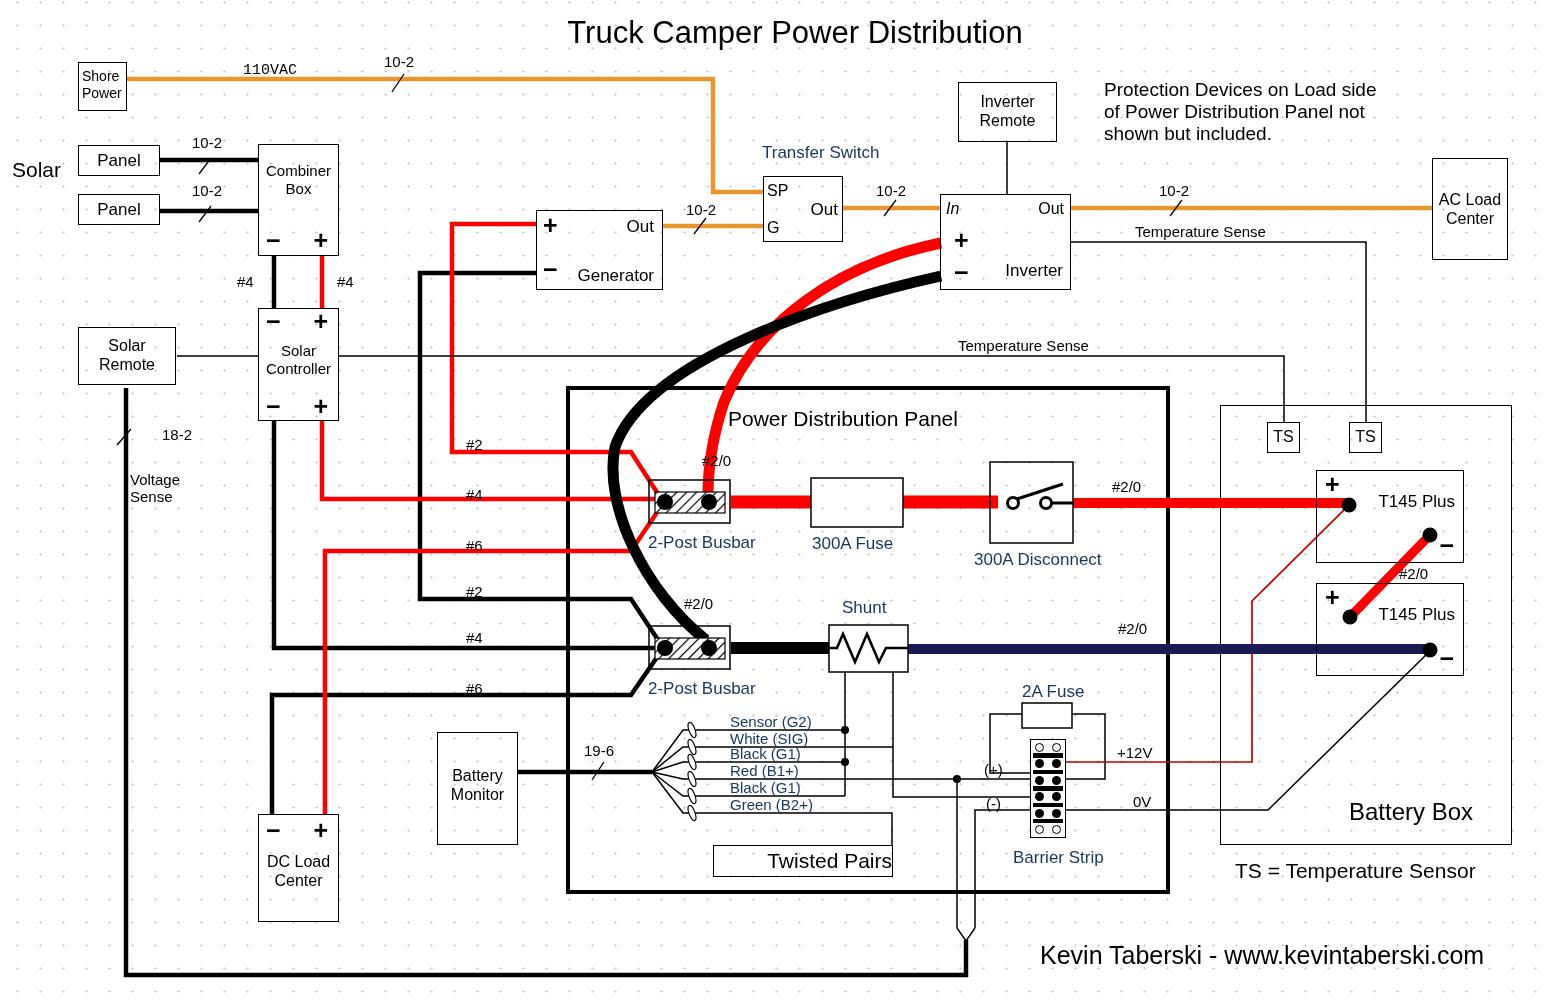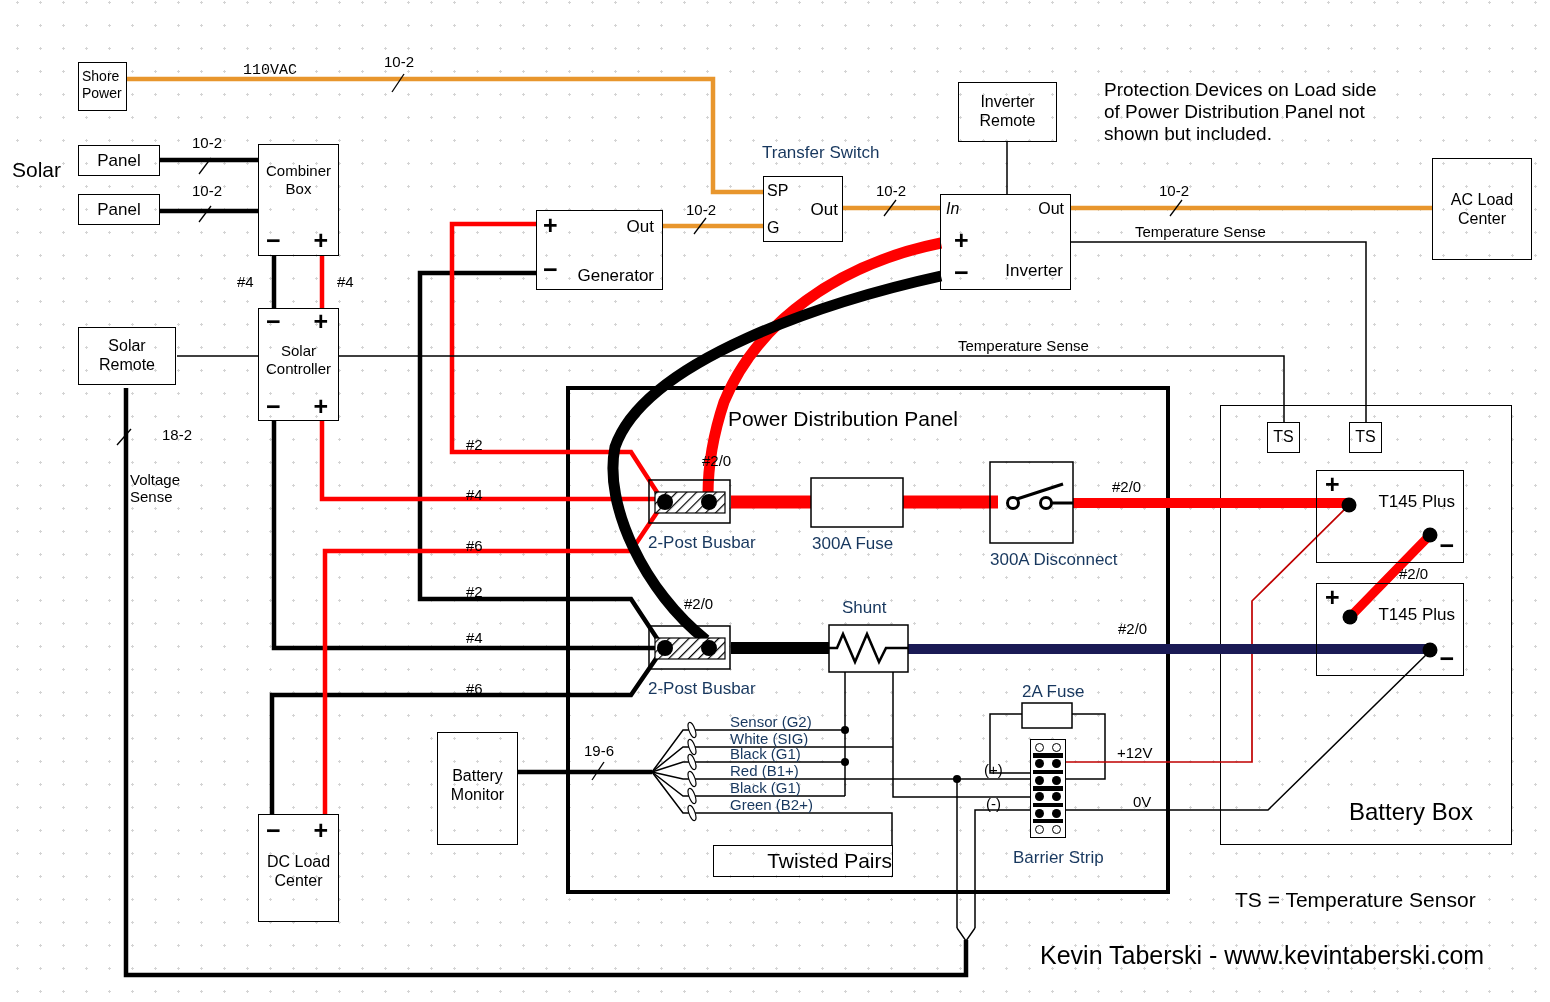--- a/index.html
+++ b/index.html
@@ -228,21 +228,21 @@
     <span class="term" style="left:13px;top:33px;">+</span>
     <span class="term" style="left:13px;top:65px;">−</span>
     <span class="boxtxt" style="right:7px;bottom:8px;font-size:17px;">Inverter</span>
   </div>
 
   <div class="box" style="left:958px;top:82px;width:99px;height:60px;">
     <span class="boxtxt pre ctr" style="left:0;top:10px;width:100%;font-size:16px;">Inverter
 Remote</span>
   </div>
 
-  <div class="box" style="left:1432px;top:158px;width:100px;height:102px;">
+  <div class="box" style="left:1432px;top:158px;width:76px;height:102px;">
     <span class="boxtxt pre ctr" style="left:0;top:32px;width:100%;font-size:16px;">AC Load
 Center</span>
   </div>
 
   <div class="box" style="left:258px;top:814px;width:81px;height:108px;">
     <span class="term" style="left:7px;top:3px;">−</span>
     <span class="term" style="right:10px;top:3px;">+</span>
     <span class="boxtxt pre ctr" style="left:0;top:38px;width:100%;font-size:16px;">DC Load
 Center</span>
   </div>
@@ -299,25 +299,26 @@
         <div class="dot fill"></div>
         <div class="dot fill"></div>
       </div>
     <div class="bar"></div>
     <div class="dotrow">
         <div class="dot open"></div>
         <div class="dot open"></div>
       </div>
   </div>
 
+  <span class="lbl" style="left:400px;top:15px;width:790px;text-align:center;font-size:31px;">Truck Camper Power Distribution</span>
   <span class="lbl pre" style="left:1104px;top:79px;font-size:19px;line-height:22px;white-space:pre-line;">Protection Devices on Load side
 of Power Distribution Panel not
 shown but included.</span>
   <span class="lbl" style="left:1040px;top:941px;font-size:25px;">Kevin Taberski - www.kevintaberski.com</span>
-  <span class="lbl" style="left:1235px;top:888px;font-size:21px;">TS = Temperature Sensor</span>
+  <span class="lbl" style="left:1235px;top:859px;font-size:21px;">TS = Temperature Sensor</span>
   <span class="lbl" style="left:12px;top:158px;font-size:21px;">Solar</span>
   <span class="lbl" style="left:728px;top:407px;font-size:21px;">Power Distribution Panel</span>
   <span class="lbl" style="left:1349px;top:798px;font-size:24px;">Battery Box</span>
 
   <span class="lbl" style="left:243px;top:62px;font-family:Liberation Mono, monospace;">110VAC</span>
   <span class="lbl" style="left:384px;top:53px;">10-2</span>
   <span class="lbl" style="left:192px;top:134px;">10-2</span>
   <span class="lbl" style="left:192px;top:182px;">10-2</span>
   <span class="lbl" style="left:686px;top:201px;">10-2</span>
   <span class="lbl" style="left:876px;top:182px;">10-2</span>
@@ -343,21 +344,21 @@
   <span class="lbl" style="left:584px;top:742px;">19-6</span>
   <span class="lbl" style="left:1117px;top:744px;">+12V</span>
   <span class="lbl" style="left:1133px;top:793px;">0V</span>
   <span class="lbl" style="left:984px;top:761px;">(+)</span>
   <span class="lbl" style="left:986px;top:795px;">(-)</span>
 
   <span class="lbl navy" style="left:762px;top:143px;font-size:17px;">Transfer Switch</span>
   <span class="lbl navy" style="left:648px;top:533px;font-size:17px;">2-Post Busbar</span>
   <span class="lbl navy" style="left:648px;top:679px;font-size:17px;">2-Post Busbar</span>
   <span class="lbl navy" style="left:812px;top:534px;font-size:17px;">300A Fuse</span>
-  <span class="lbl navy" style="left:974px;top:550px;font-size:17px;margin-left:16px;">300A Disconnect</span>
+  <span class="lbl navy" style="left:974px;top:550px;font-size:17px;">300A Disconnect</span>
   <span class="lbl navy" style="left:842px;top:598px;font-size:17px;">Shunt</span>
   <span class="lbl navy" style="left:1022px;top:682px;font-size:17px;">2A Fuse</span>
   <span class="lbl navy" style="left:1013px;top:848px;font-size:17px;">Barrier Strip</span>
 
   <span class="lbl navy" style="left:730px;top:713px;">Sensor (G2)</span>
   <span class="lbl navy" style="left:730px;top:730px;">White (SIG)</span>
   <span class="lbl navy" style="left:730px;top:745px;">Black (G1)</span>
   <span class="lbl navy" style="left:730px;top:762px;">Red (B1+)</span>
   <span class="lbl navy" style="left:730px;top:779px;">Black (G1)</span>
   <span class="lbl navy" style="left:730px;top:796px;">Green (B2+)</span>

